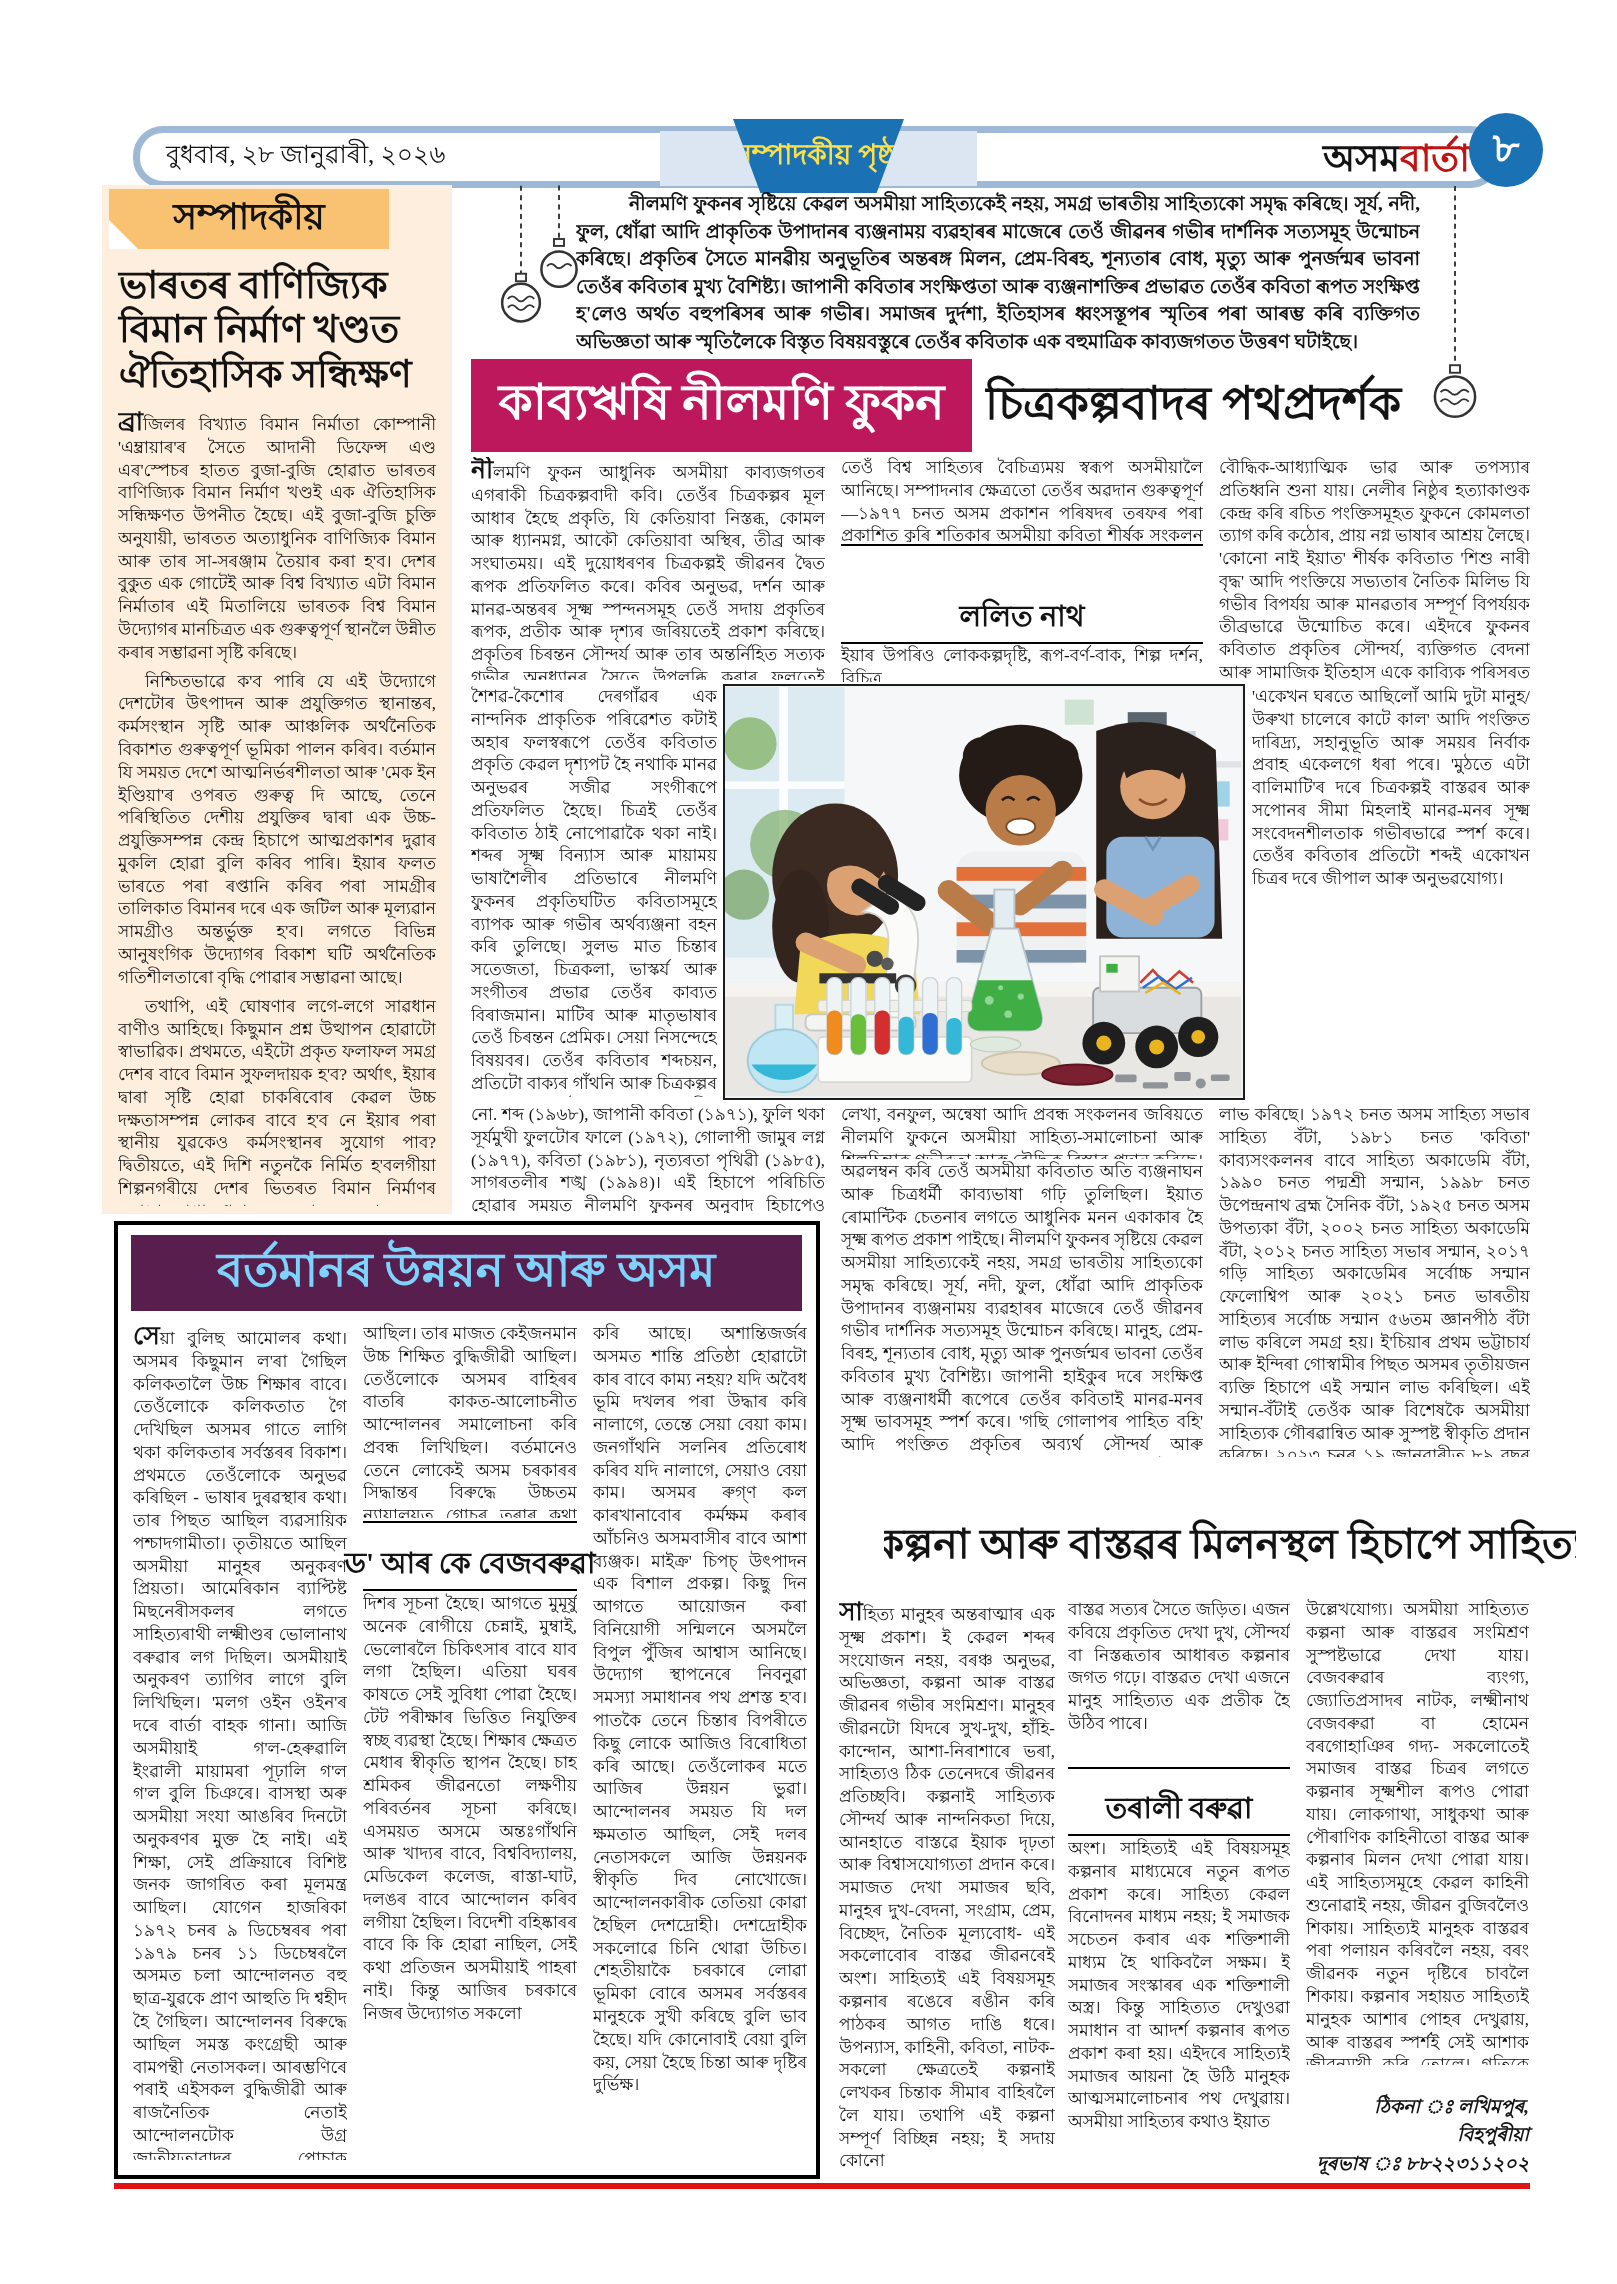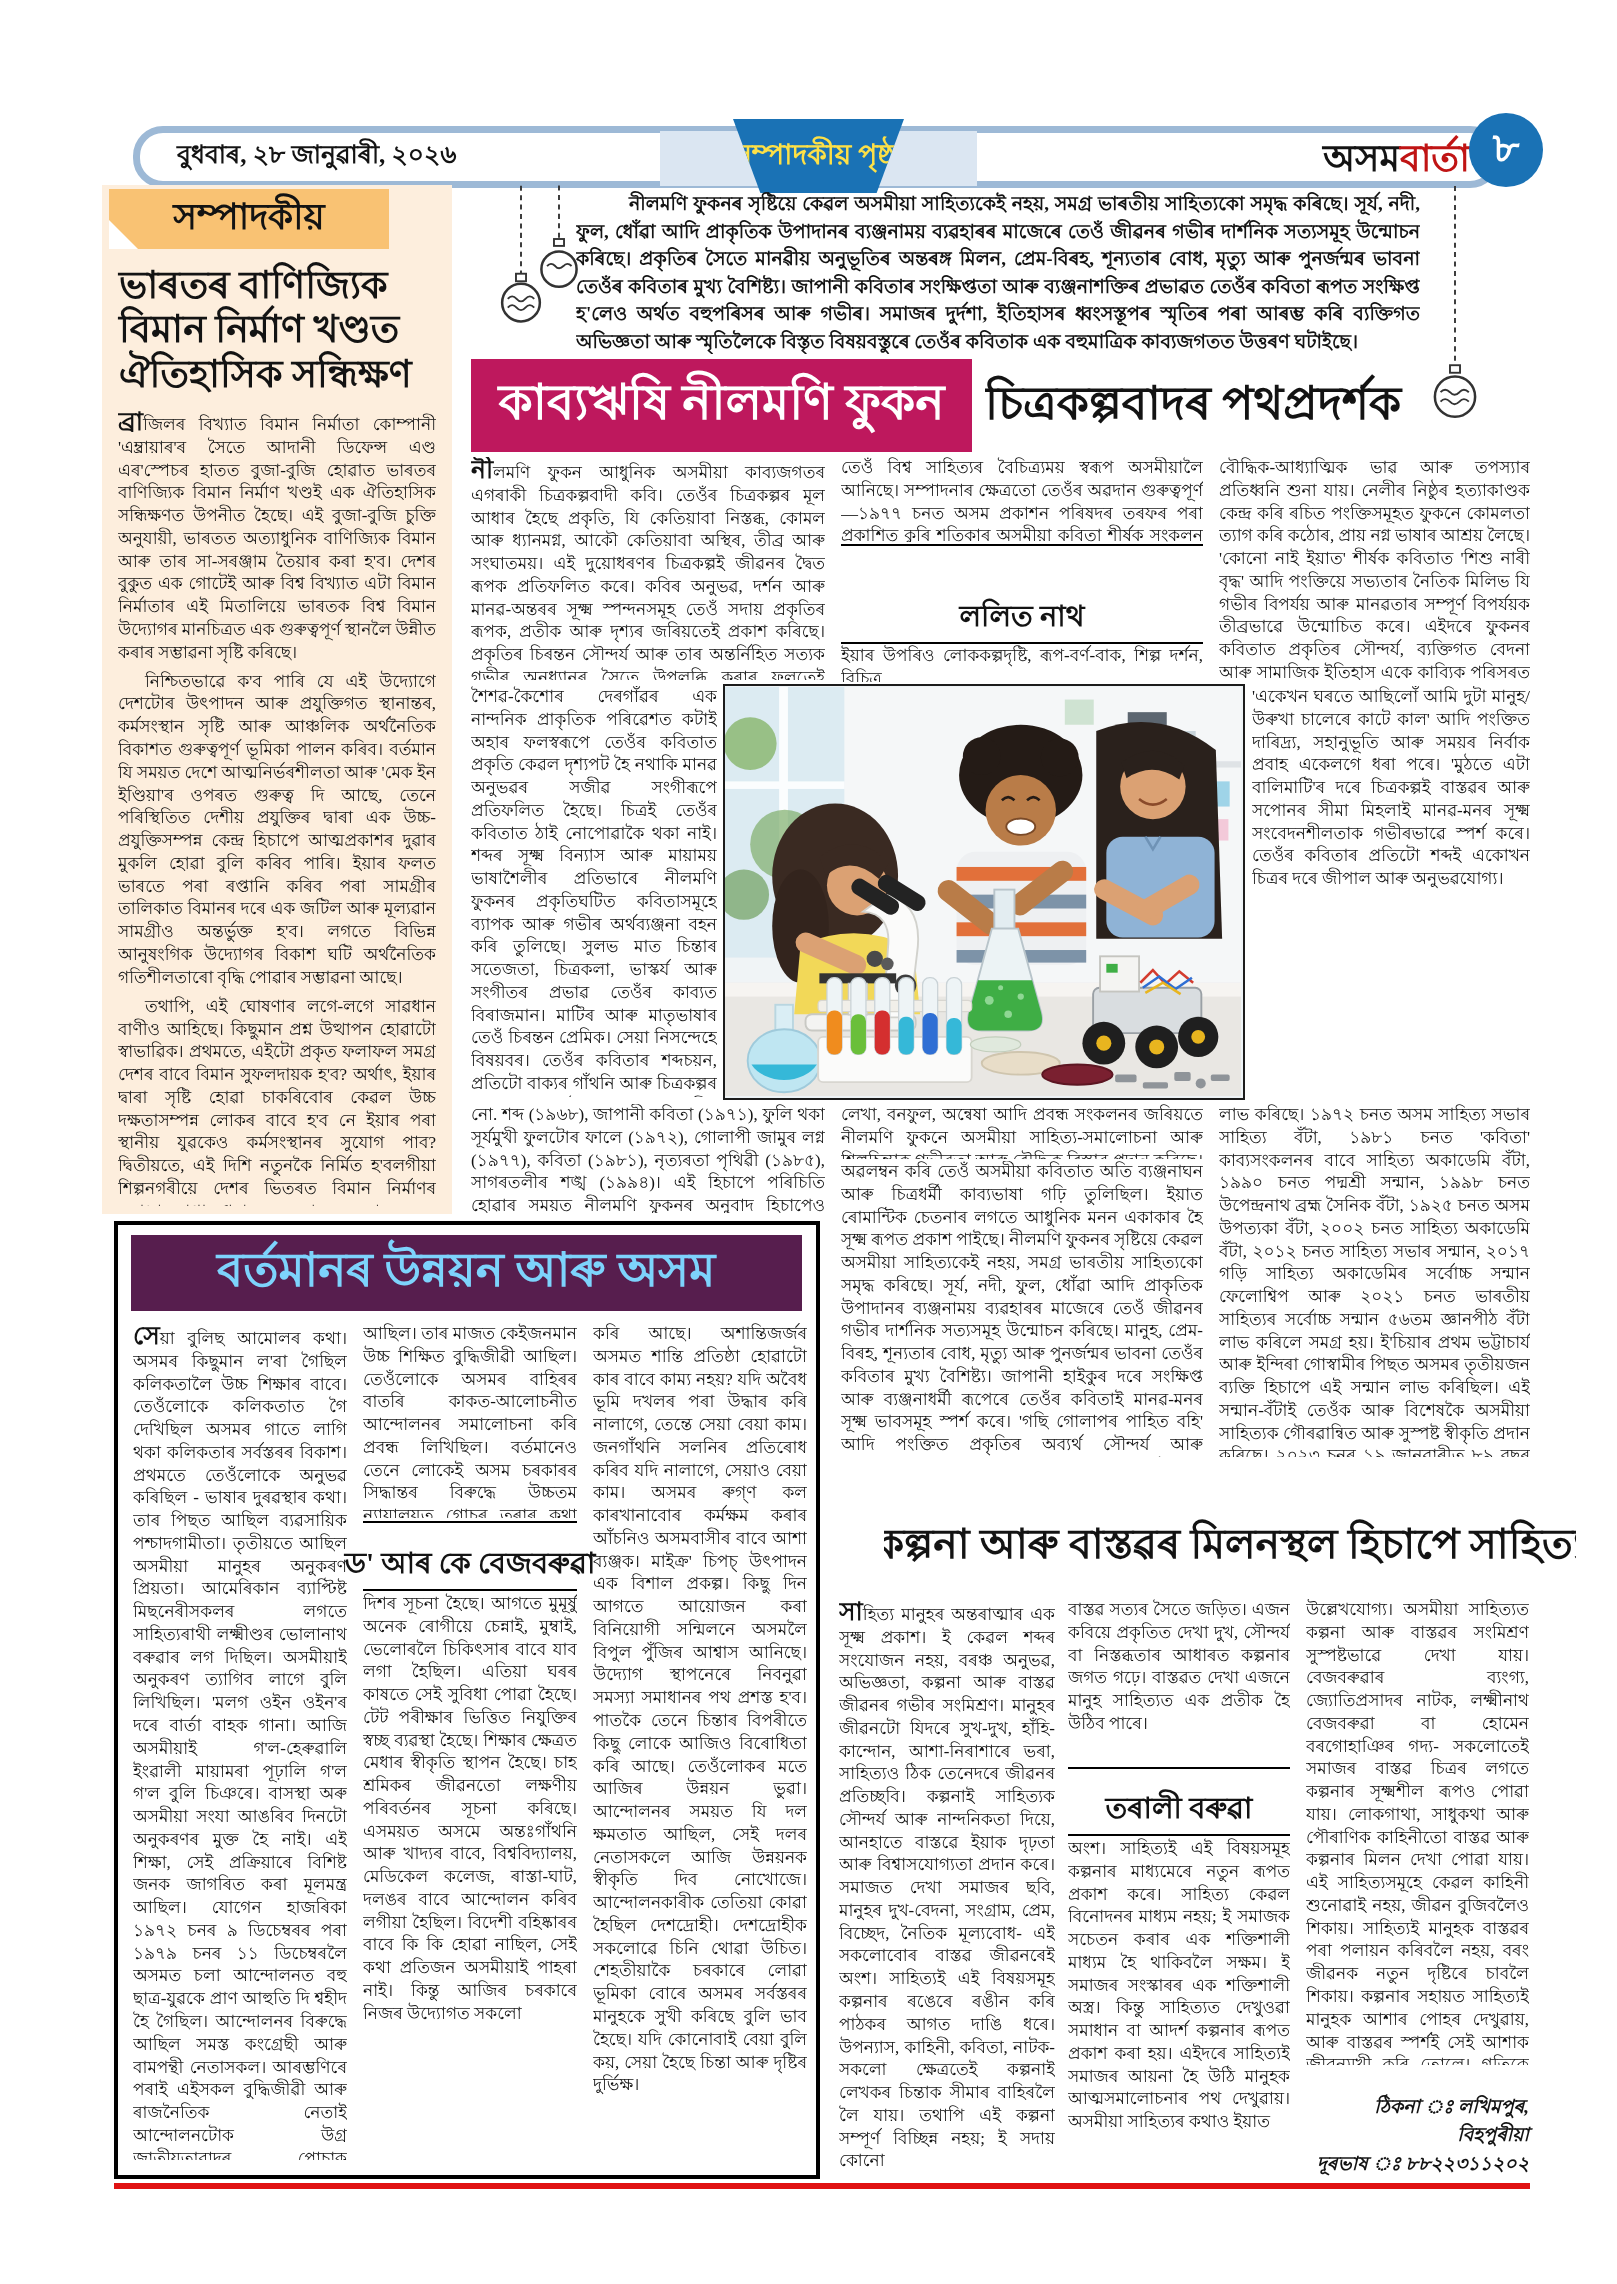--- a/index.html
+++ b/index.html
@@ -11,21 +11,21 @@
   .txt p.first{text-indent:0;}
   .lead{font-weight:bold;font-size:25px;line-height:1;}
   
   .hbar{left:133px;top:126px;width:1353px;height:48px;border:7px solid #9db9d6;
         border-radius:30px;background:#ffffff;}
   .hwing{left:660px;top:131px;width:317px;height:55px;background:#dbe6f2;}
   .hbadge{left:733px;top:119px;width:171px;height:74px;background:#1a72b5;
           clip-path:polygon(0 0,100% 0,84% 100%,16% 100%);
           display:flex;align-items:center;justify-content:center;}
   .hbadge span{color:#fde047;font-weight:bold;font-size:28px;white-space:nowrap;}
-  .hdate{left:177px;top:135px;font-size:25px;font-weight:bold;white-space:nowrap;}
+  .hdate{left:166px;top:135px;font-size:25px;font-weight:normal;white-space:nowrap;}
   .mast{left:1323px;top:129px;font-size:37px;font-weight:bold;white-space:nowrap;}
   .mast .red{color:#c01414;}
   .pgcircle{left:1469px;top:113px;width:74px;height:74px;border-radius:50%;
             background:#1a72b5;display:flex;align-items:center;justify-content:center;
             color:#fff;font-size:41px;font-weight:bold;}
   
   .edbg{left:102px;top:185px;width:350px;height:1029px;background:#fdeedd;}
   .edlabel{left:109px;top:189px;width:280px;height:60px;background:#f9c273;
            display:flex;align-items:center;justify-content:center;}
   .edlabel:before{content:"";position:absolute;left:0;bottom:0;

